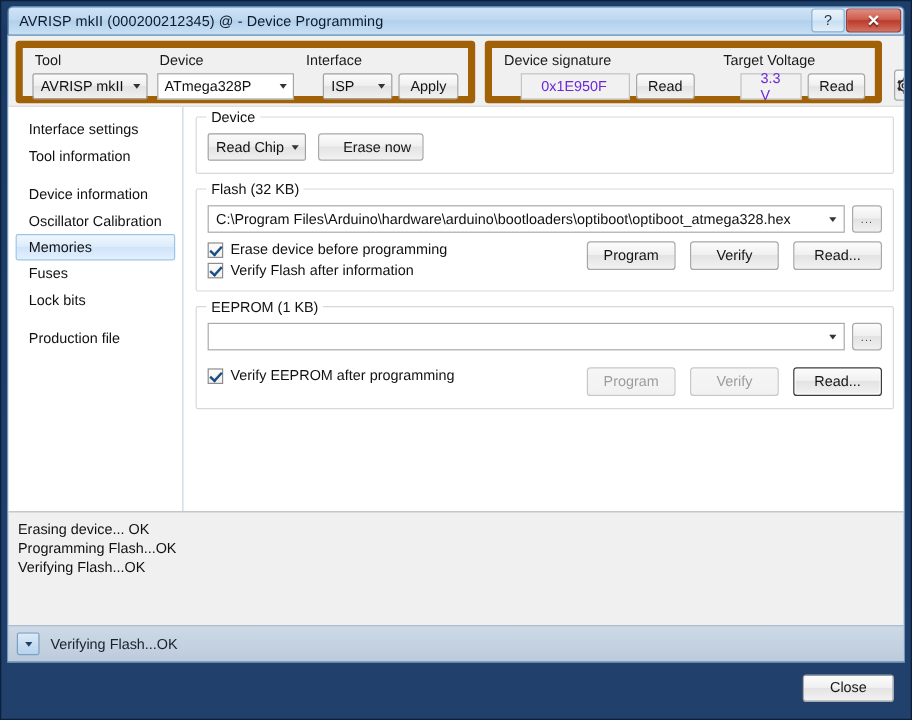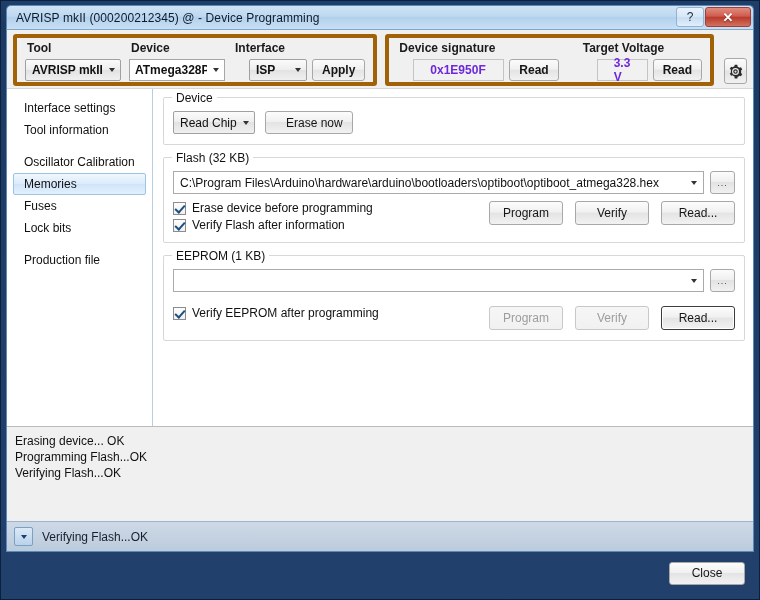--- a/index.html
+++ b/index.html
@@ -77,26 +77,26 @@
 
   
   .toolbar {
     flex: 0 0 auto;
     height: 58px;
     background: #f0f0f0;
     padding: 4px 6px 0 6px;
     display: flex; align-items: flex-start;
   }
   .group {
-    border: 4px solid #a16207;
+    border: 6px solid #a16207;
     border-radius: 3px;
     height: 52px;
     padding: 3px 8px 0 8px;
     position: relative;
-    display: flex; align-items: flex-start; font-weight: bold;
+    display: flex; align-items: flex-start;
   }
   .fieldcol { display: flex; flex-direction: column; margin-right: 8px; }
   .fieldcol.last { margin-right: 0; }
   .flabel {
     font-size: 12px; color: #1a1a1a;
     margin-bottom: 4px; margin-left: 2px;
     white-space: nowrap;
   }
   .frow { display: flex; align-items: center; gap: 5px; margin-left: 16px; }
 
@@ -335,21 +335,21 @@
           <div class="combo btnstyle" style="width:96px;">
             <span class="cval">AVRISP mkII</span>
             <span class="arrow">
                 <i class="caret"></i>
               </span>
           </div>
         </div>
 
         <div class="fieldcol">
           <div class="flabel">Device</div>
-          <div class="combo" style="width:96px;">
+          <div class="combo" style="width:114px;">
             <span class="cval">ATmega328P</span>
             <span class="arrow">
                 <i class="caret"></i>
               </span>
           </div>
         </div>
 
         <div class="fieldcol last">
           <div class="flabel">Interface</div>
           <div class="frow">
@@ -393,20 +393,23 @@
     <div class="body">
 
       <div class="sidebar">
         <div class="navitem">
           <span>Interface settings</span>
         </div>
         <div class="navitem">
           <span>Tool information</span>
         </div>
         <div class="navgap"></div>
+        <div class="navitem">
+          <span>Device information</span>
+        </div>
         <div class="navitem">
           <span>Oscillator Calibration</span>
         </div>
         <div class="navitem selected">
           <span>Memories</span>
         </div>
         <div class="navitem">
           <span>Fuses</span>
         </div>
         <div class="navitem">

